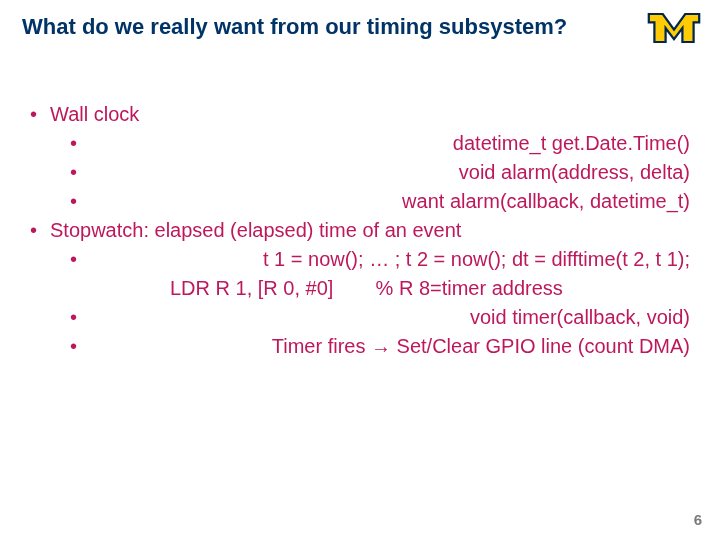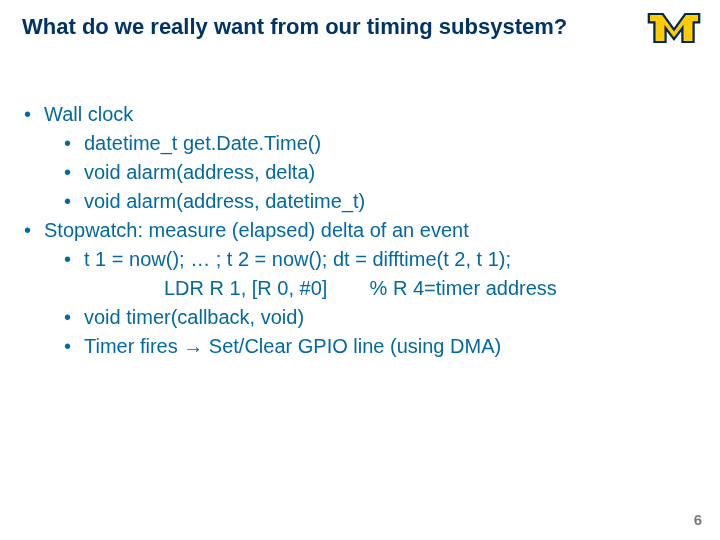--- a/index.html
+++ b/index.html
@@ -32,44 +32,45 @@
   .logo {
     position: absolute;
     top: 8px;
     right: 18px;
     width: 56px;
     height: 40px;
   }
   .content {
     position: absolute;
     top: 100px;
-    left: 24px;
+    left: 30px;
     right: 30px;
     font-size: 20px;
     line-height: 1.45;
-    color: #0369a1;
+    color: #be185d;
   }
   .content ul {
     list-style: none;
     margin: 0;
     padding: 0;
   }
   .content li.l1 {
     padding-left: 20px;
     position: relative;
   }
   .content li.l1::before {
     content: "•";
     position: absolute;
     left: 0;
     top: 0;
   }
   .content li.l2 {
     padding-left: 60px;
     position: relative;
+    text-align: right;
   }
   .content li.l2::before {
     content: "•";
     position: absolute;
     left: 40px;
     top: 0;
   }
   .content li.l3 {
     padding-left: 140px;
   }
@@ -98,29 +99,29 @@
       <path d="M5 10 L30 10 L50 38 L70 10 L95 10 L95 25 L85 25 L85 60 L65 60 L65 35 L50 55 L35 35 L35 60 L15 60 L15 25 L5 25 Z" fill="#FFCB05" stroke="#00274C" stroke-width="4" stroke-linejoin="miter"></path>
     </svg>
   </div>
 
   <div class="content">
     <ul>
       <li class="l1">Wall clock</li>
       <li class="l2">datetime_t get.Date.Time()</li>
 
       <li class="l2">void alarm(address, delta)</li>
-      <li class="l2">void alarm(address, datetime_t)</li>
+      <li class="l2">want alarm(callback, datetime_t)</li>
 
-      <li class="l1">Stopwatch: measure (elapsed) delta of an event</li>
+      <li class="l1">Stopwatch: elapsed (elapsed) time of an event</li>
       <li class="l2">t 1 = now(); … ; t 2 = now(); dt = difftime(t 2, t 1);</li>
       <li class="l3">
         <span class="asm-left">LDR R 1, [R 0, #0]</span>
-        <span>% R 4=timer address</span>
+        <span>% R 8=timer address</span>
       </li>
 
       <li class="l2">void timer(callback, void)</li>
-      <li class="l2">Timer fires → Set/Clear GPIO line (using DMA)</li>
+      <li class="l2">Timer fires → Set/Clear GPIO line (count DMA)</li>
     </ul>
   </div>
 
   <div class="pagenum">6</div>
 
 </div>
 
 </body></html>

